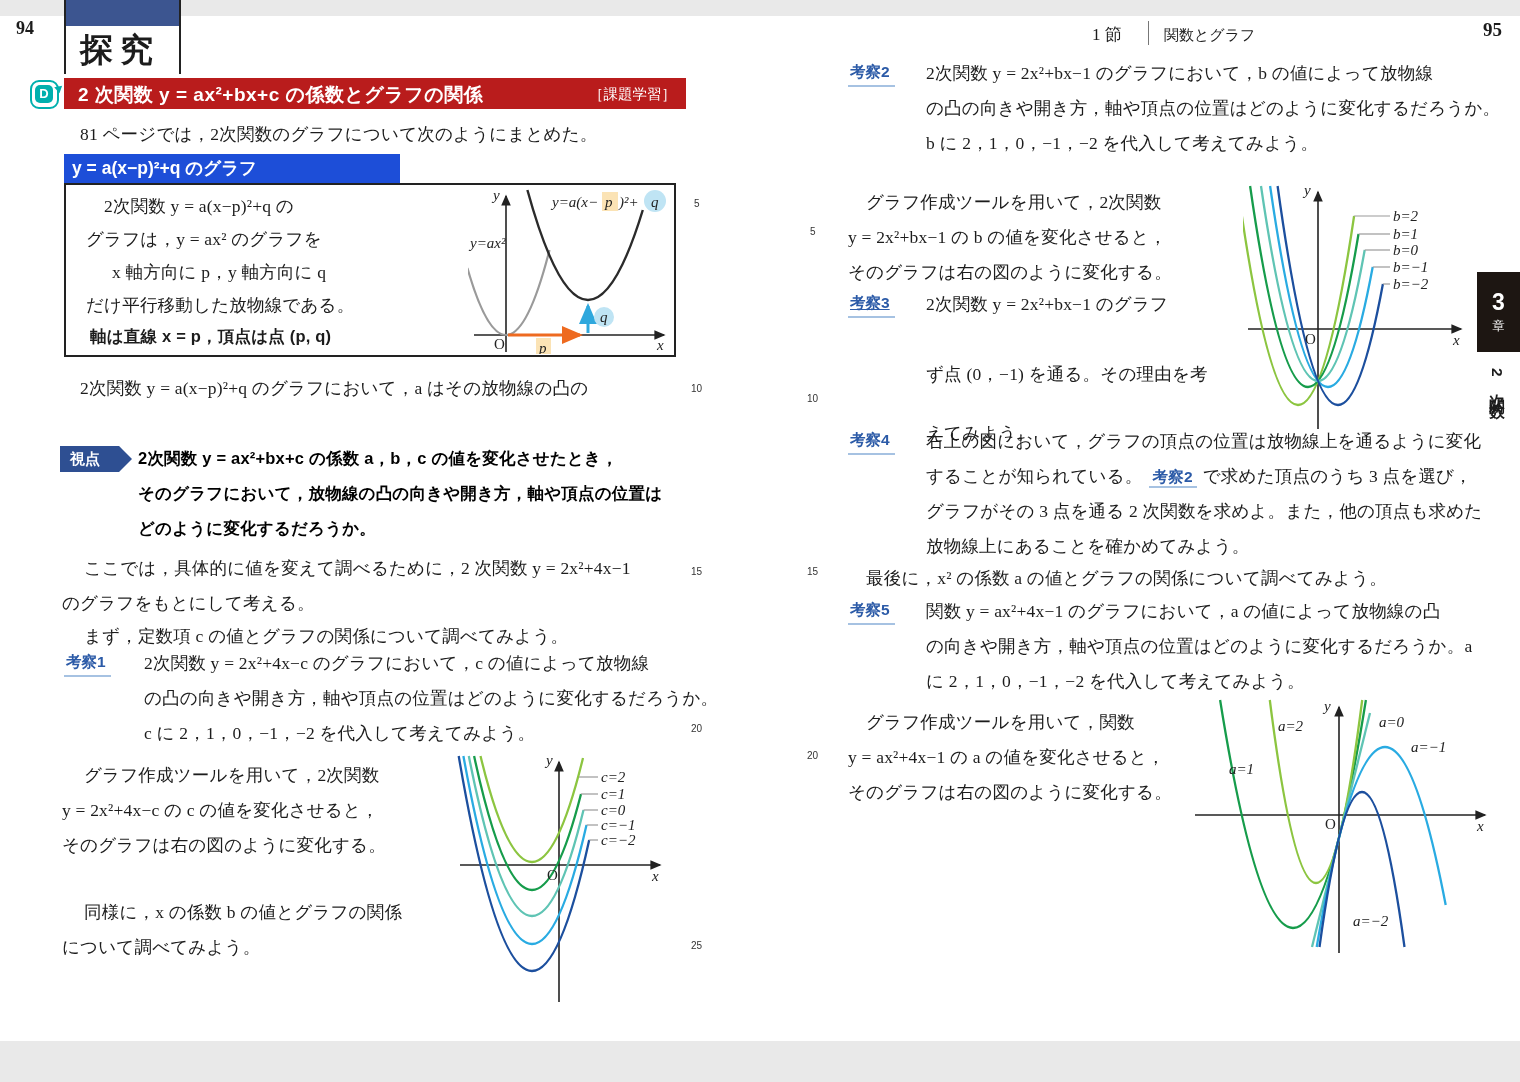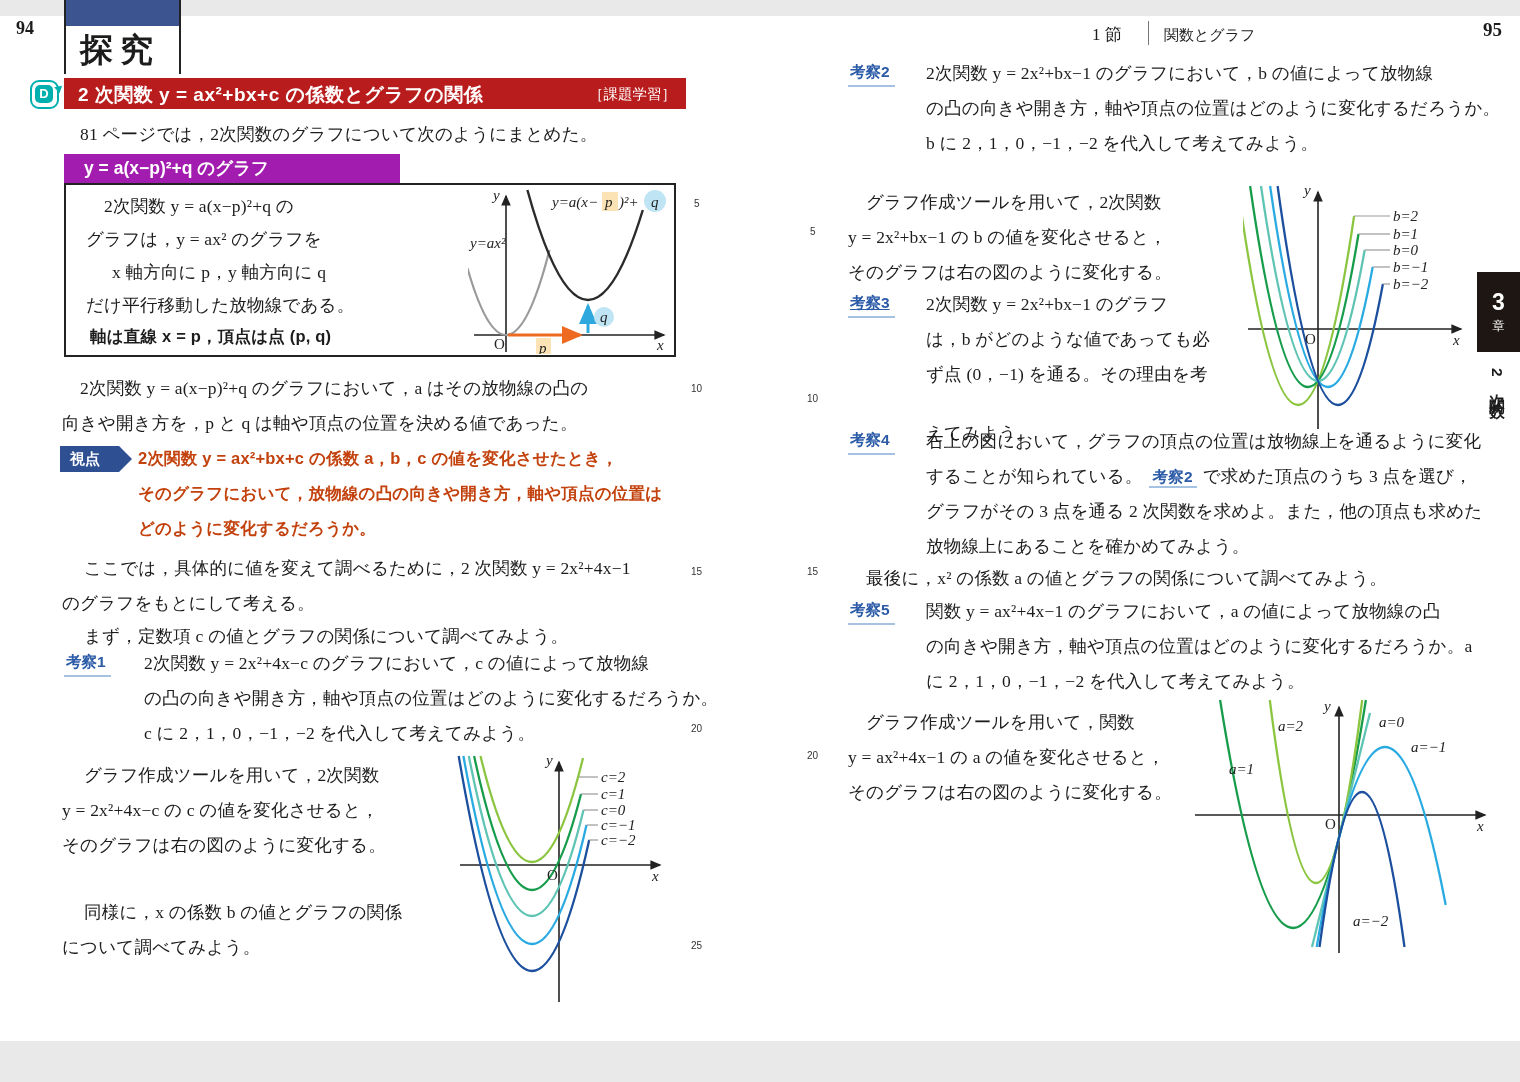--- a/index.html
+++ b/index.html
@@ -2,33 +2,33 @@
 <html><head>
 <meta charset="utf-8">
 <style>
   html,body{margin:0;padding:0;background:#fff;}
   #page{position:relative;width:1520px;height:1082px;background:#fff;overflow:hidden;
         font-family:"Liberation Serif","DejaVu Serif",serif;color:#1c1c1c;}
   .strip{position:absolute;left:0;width:1520px;background:#e9e9e9;}
   .abs{position:absolute;white-space:nowrap;}
   .ln{position:absolute;white-space:nowrap;font-size:17.5px;letter-spacing:.2px;}
   .gothic{font-family:"Liberation Sans","DejaVu Sans",sans-serif;}
-  .blue{color:#c2410c;font-family:"Liberation Sans","DejaVu Sans",sans-serif;font-weight:bold;font-size:16.5px;}
+  .blue{color:#000000;font-family:"Liberation Sans","DejaVu Sans",sans-serif;font-weight:bold;font-size:16.5px;}
   .klabel{position:absolute;color:#2b5aa7;font-family:"Liberation Sans","DejaVu Sans",sans-serif;
           font-weight:bold;font-size:15.5px;border-bottom:2px solid #a6c2e2;padding:0 5px 2px 2px;}
   .kref{color:#2b5aa7;font-family:"Liberation Sans","DejaVu Sans",sans-serif;font-weight:bold;
         font-size:15.5px;border-bottom:2px solid #a6c2e2;padding:0 4px 1px 4px;margin:0 6px;}
   .linenum{position:absolute;font-family:"Liberation Sans","DejaVu Sans",sans-serif;font-size:10px;color:#333;}
   .titlebar{position:absolute;left:64px;top:78px;width:622px;height:31px;background:#b91c1c;}
   .titlebar .t{position:absolute;left:14px;top:4px;color:#fff;font-weight:bold;font-size:19px;
                font-family:"Liberation Sans","DejaVu Sans",sans-serif;letter-spacing:.5px;}
   .titlebar .tag{position:absolute;right:10px;top:7px;color:#fff;font-size:14.5px;}
-  .blackhdr{position:absolute;left:64px;top:154px;width:336px;height:29px;background:#a21caf;color:#fff;
+  .blackhdr{position:absolute;left:64px;top:154px;width:336px;height:29px;background:#1d4ed8;color:#fff;
             font-family:"Liberation Sans","DejaVu Sans",sans-serif;font-weight:bold;font-size:17.5px;
-            line-height:29px;padding-left:20px;box-sizing:border-box;}
+            line-height:29px;padding-left:8px;box-sizing:border-box;}
   .thebox{position:absolute;left:64px;top:183px;width:612px;height:174px;border:2.5px solid #222;box-sizing:border-box;background:#fff;}
   .dbadge{position:absolute;left:30px;top:80px;width:29px;height:29px;border:2.5px solid #00b0ae;
           border-radius:9px;box-sizing:border-box;background:#fff;}
   .dbadge .in{position:absolute;left:3px;top:3px;width:18px;height:18px;background:#00b0ae;border-radius:5px;
           color:#fff;font-family:"Liberation Sans","DejaVu Sans",sans-serif;font-weight:bold;font-size:13px;
           text-align:center;line-height:18px;}
   .dbadge .tail{position:absolute;right:-6px;top:2px;width:0;height:0;border-style:solid;
           border-width:4px 0 4px 7px;border-color:transparent transparent transparent #00b0ae;transform:rotate(-40deg);}
   .viewpoint{position:absolute;left:60px;top:446px;width:72px;height:26px;background:#2e4f92;color:#fff;
           font-family:"Liberation Sans","DejaVu Sans",sans-serif;font-weight:bold;font-size:15px;
@@ -105,21 +105,20 @@
     <text y="21"><tspan x="84">y=a(x−</tspan><tspan x="137">p</tspan><tspan x="151">)²+</tspan><tspan x="183">q</tspan></text>
     <text x="2" y="62">y=ax²</text>
     <text x="71" y="167">p</text>
     <text x="132" y="136">q</text>
     <text class="up" x="26" y="163">O</text>
     <text x="189" y="164">x</text>
     <text x="25" y="14">y</text>
   </svg>
 
   <div class="ln" style="left:80px;top:376px;">2次関数  y = a(x−p)²+q  のグラフにおいて，a はその放物線の凸の</div>
-  <div class="ln" style="left:62px;top:411px;">向きや開き方を，p と q は軸や頂点の位置を決める値であった。</div>
 
   <div class="viewpoint">視点</div>
   <div class="ln blue" style="left:138px;top:448px;">2次関数  y = ax²+bx+c  の係数 a，b，c の値を変化させたとき，</div>
   <div class="ln blue" style="left:138px;top:483px;">そのグラフにおいて，放物線の凸の向きや開き方，軸や頂点の位置は</div>
   <div class="ln blue" style="left:138px;top:518px;">どのように変化するだろうか。</div>
 
   <div class="ln" style="left:84px;top:556px;">ここでは，具体的に値を変えて調べるために，2 次関数  y = 2x²+4x−1</div>
   <div class="ln" style="left:62px;top:591px;">のグラフをもとにして考える。</div>
   <div class="ln" style="left:84px;top:624px;">まず，定数項 c の値とグラフの関係について調べてみよう。</div>
 
@@ -177,21 +176,20 @@
   <div class="ln" style="left:926px;top:61px;">2次関数  y = 2x²+bx−1  のグラフにおいて，b の値によって放物線</div>
   <div class="ln" style="left:926px;top:96px;">の凸の向きや開き方，軸や頂点の位置はどのように変化するだろうか。</div>
   <div class="ln" style="left:926px;top:131px;">b に 2，1，0，−1，−2 を代入して考えてみよう。</div>
 
   <div class="ln" style="left:866px;top:190px;">グラフ作成ツールを用いて，2次関数</div>
   <div class="ln" style="left:848px;top:225px;">y = 2x²+bx−1  の b の値を変化させると，</div>
   <div class="ln" style="left:848px;top:260px;">そのグラフは右の図のように変化する。</div>
 
   <div class="klabel" style="left:848px;top:293px;text-decoration:underline;">考察3</div>
   <div class="ln" style="left:926px;top:292px;">2次関数  y = 2x²+bx−1  のグラフ</div>
-  <div class="ln" style="left:926px;top:327px;">は，b がどのような値であっても必</div>
   <div class="ln" style="left:926px;top:362px;">ず点 (0，−1) を通る。その理由を考</div>
   <div class="ln" style="left:926px;top:381px;margin-top:40px;">えてみよう。</div>
 
   <div class="klabel" style="left:848px;top:430px;">考察4</div>
   <div class="ln" style="left:926px;top:429px;">右上の図において，グラフの頂点の位置は放物線上を通るように変化</div>
   <div class="ln" style="left:926px;top:464px;"><span>することが知られている。</span><span class="kref">考察2</span><span>で求めた頂点のうち 3 点を選び，</span></div>
   <div class="ln" style="left:926px;top:499px;">グラフがその 3 点を通る 2 次関数を求めよ。また，他の頂点も求めた</div>
   <div class="ln" style="left:926px;top:534px;">放物線上にあることを確かめてみよう。</div>
 
   <div class="ln" style="left:866px;top:566px;">最後に，x² の係数 a の値とグラフの関係について調べてみよう。</div>

